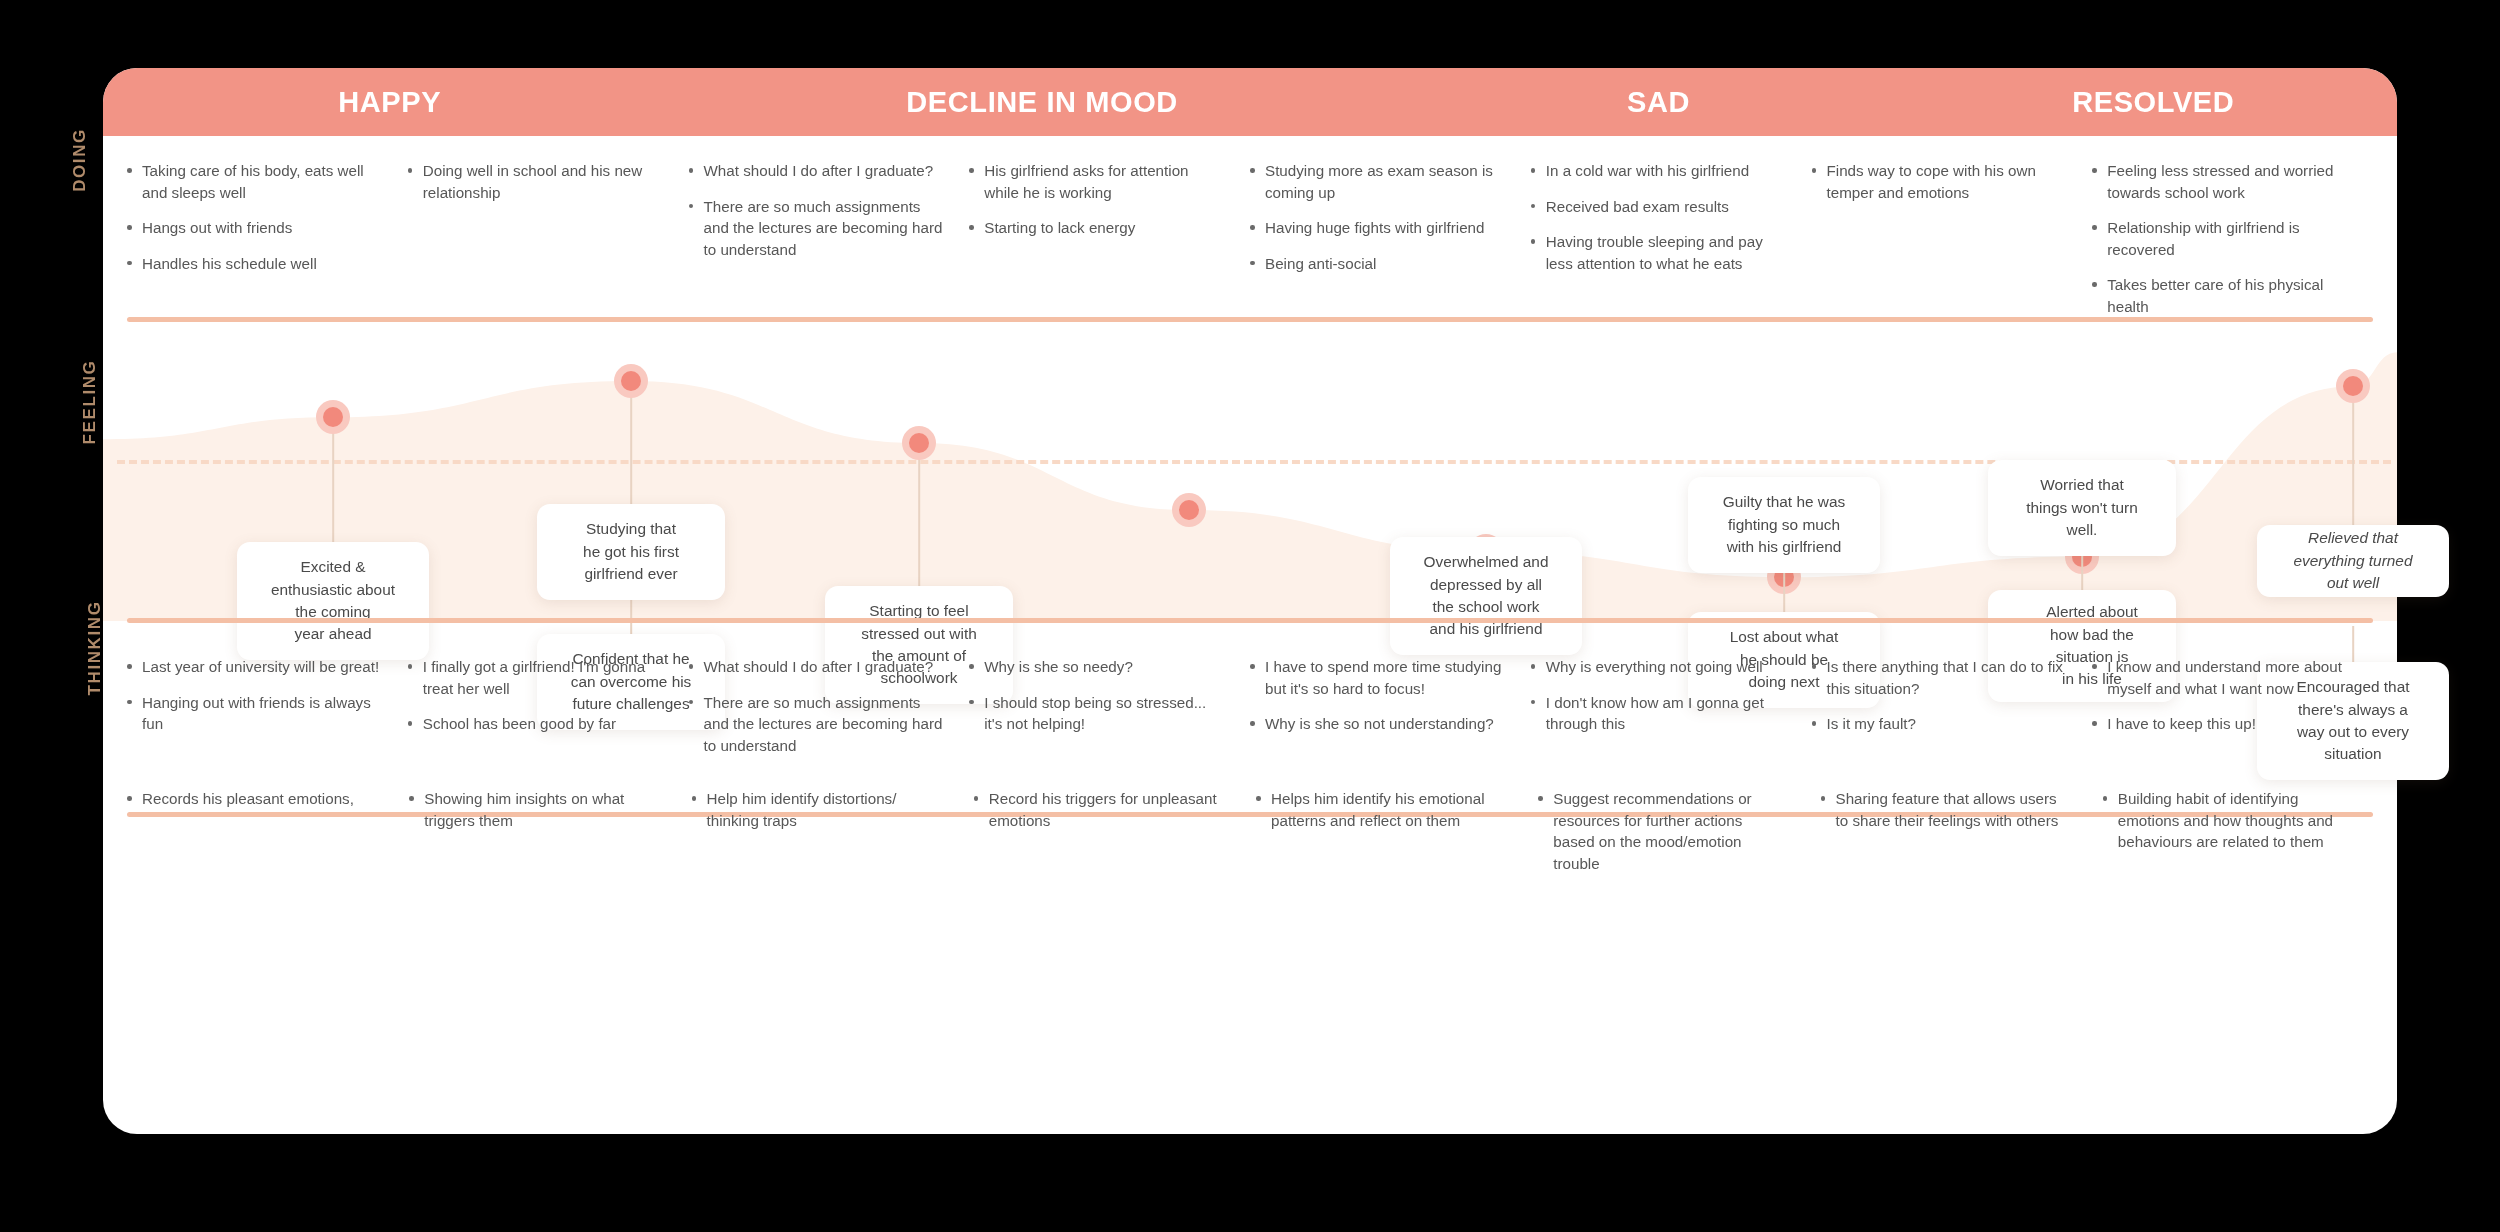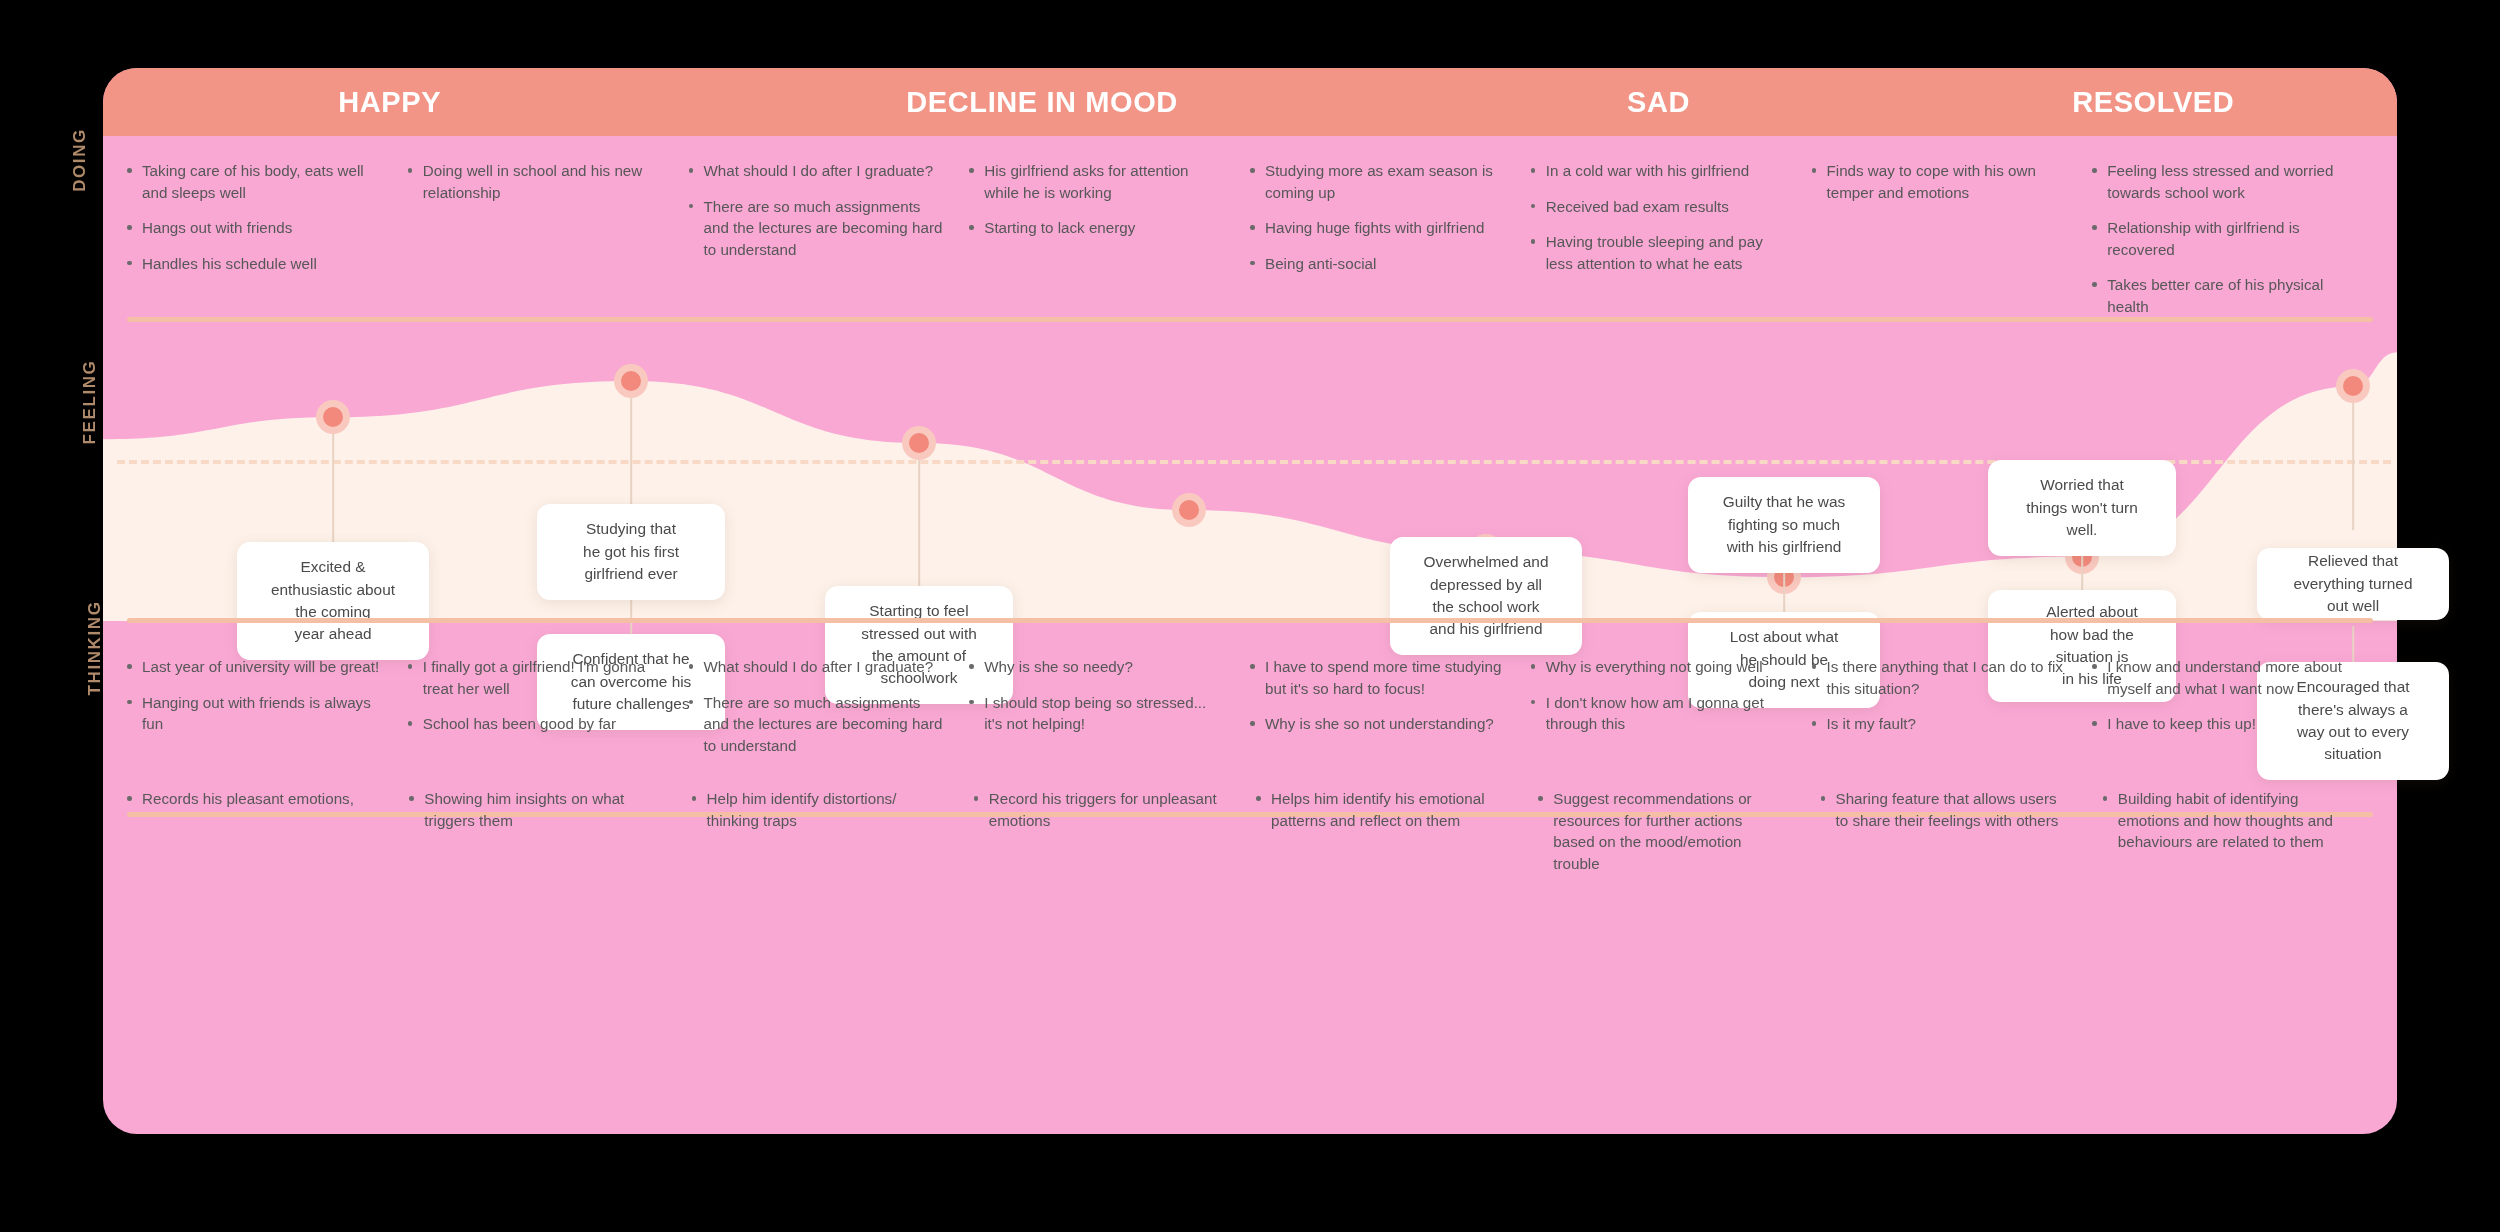--- a/index.html
+++ b/index.html
@@ -9,21 +9,21 @@
     font-family: "Liberation Sans", sans-serif;
     overflow: hidden;
   }
   #stage { position: relative; width: 2500px; height: 1232px; background:#000; }
 
   
   .board {
     position: absolute;
     left: 103px; top: 68px;
     width: 2294px; height: 1066px;
-    background: #f9a8d4;
+    background: #ffffff;
     border-radius: 34px;
   }
 
   
   .header-band {
     position: absolute;
     left: 0; top: 0;
     width: 100%; height: 68px;
     background: #F29486;
     border-radius: 34px 34px 0 0;
@@ -304,21 +304,21 @@
             <span style="white-space: pre-line;">Worried that
 things won't turn
 well.</span>
           </div>
           <div class="fcard" style="left: 1979px; top: 267px; width: 188px; height: 112px;">
             <span style="white-space: pre-line; margin-left: 20px;">Alerted about
 how bad the
 situation is
 in his life</span>
           </div>
-          <div class="fcard" style="left: 2250px; top: 225px; width: 192px; height: 72px;">
+          <div class="fcard" style="left: 2250px; top: 202px; width: 192px; height: 72px; font-style: italic;">
             <span style="white-space: pre-line;">Relieved that
 everything turned
 out well</span>
           </div>
           <div class="fcard" style="left: 2250px; top: 339px; width: 192px; height: 118px;">
             <span style="white-space: pre-line;">Encouraged that
 there's always a
 way out to every
 situation</span>
           </div>

